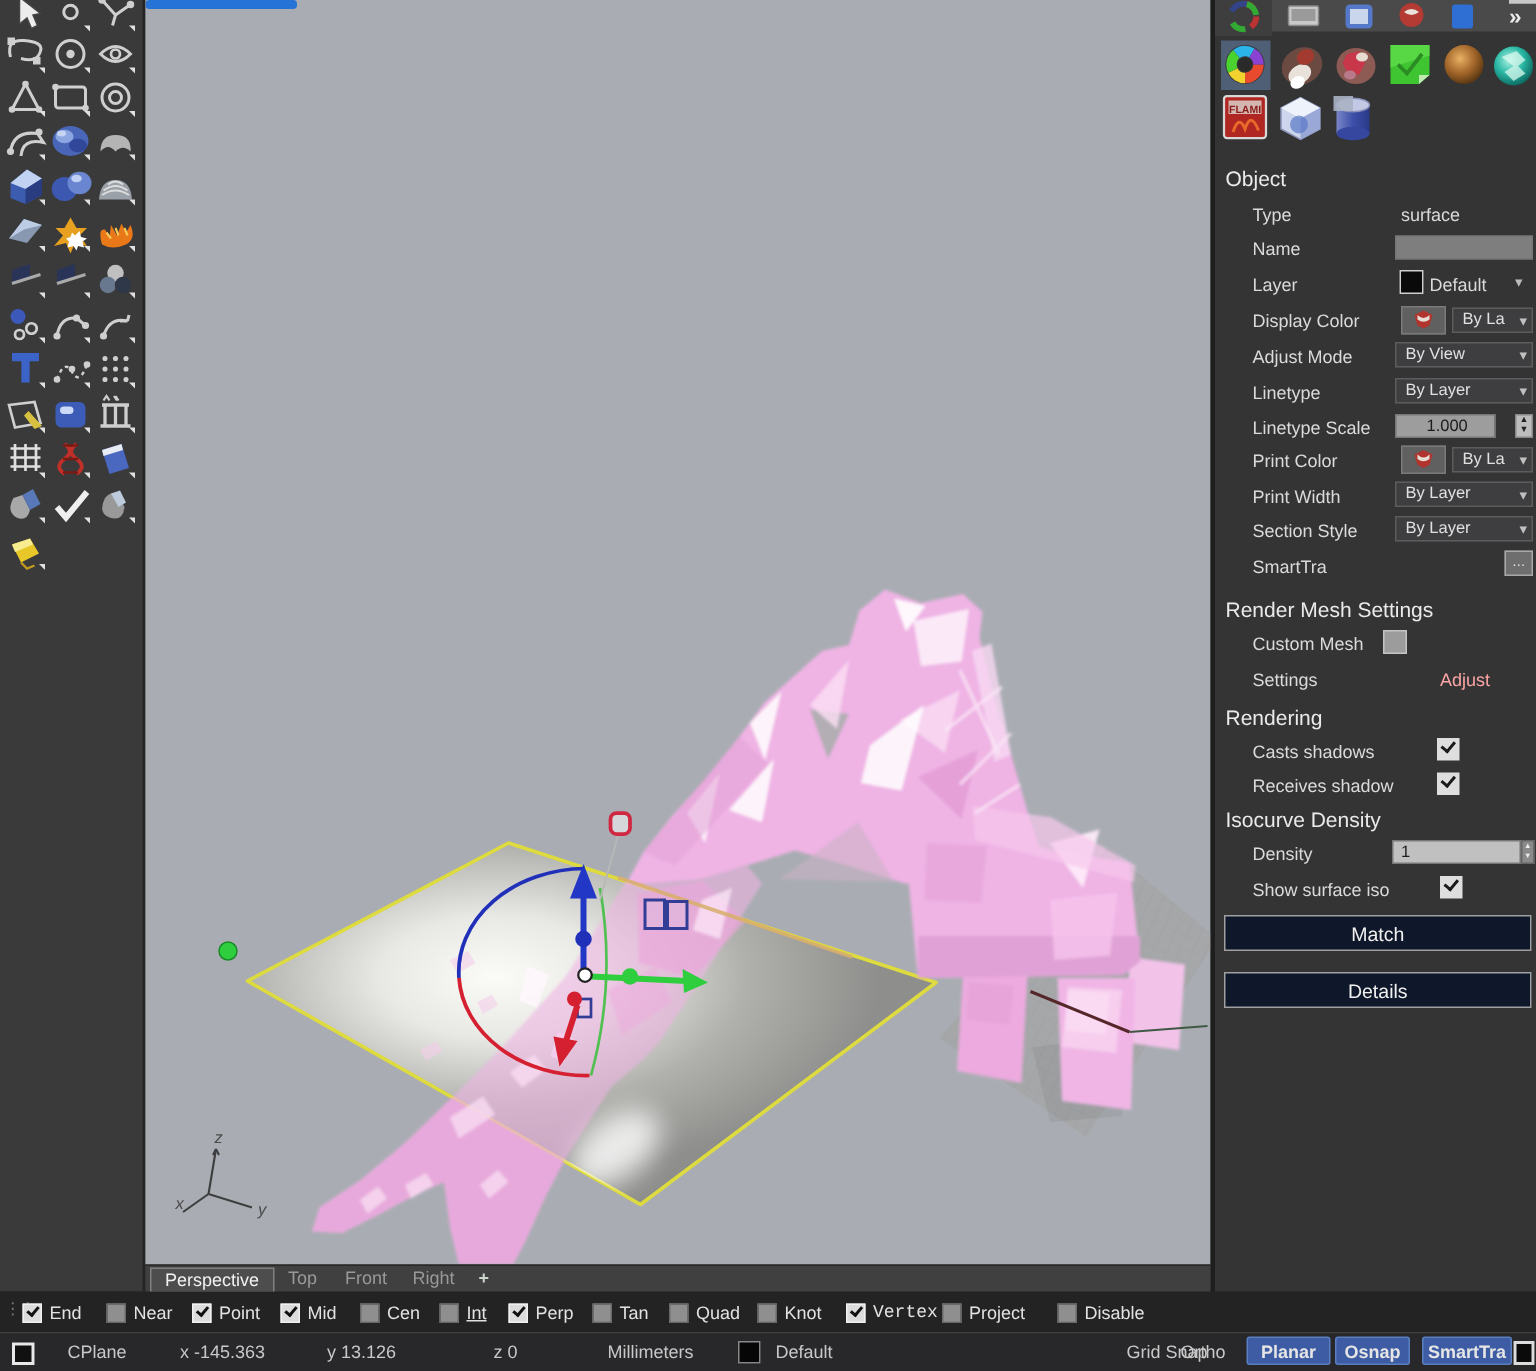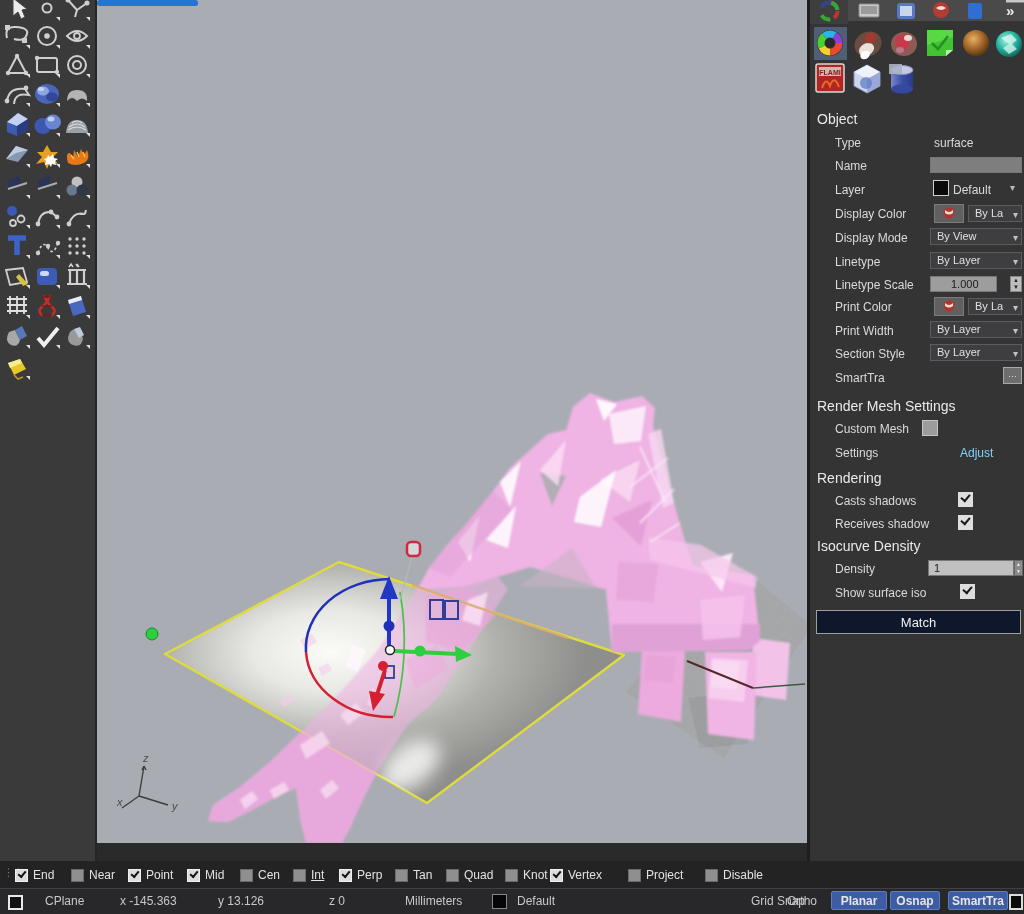--- a/index.html
+++ b/index.html
@@ -456,21 +456,21 @@
       <div style="position:absolute;left:123px;top:180px;width:14px;height:14px;background:#0a0a0a;border:1px solid #cfcfcf;"></div>
       <div class="val" style="left:143px;top:183px;">Default</div>
       <div class="val" style="left:200px;top:182px;font-size:10px;color:#bbb;">▾</div>
     <div class="lbl" style="top:207px;">Display Color</div>
       <div style="position:absolute;left:124px;top:204px;width:30px;height:19px;background:#606060;border:1px solid #7a7a7a;box-sizing:border-box;"></div>
       <svg width="14" height="14" style="position:absolute;left:132px;top:206px;">
         <path d="M7,1 L13,4 11,11 7,13 3,11 1,4 Z" fill="#b0352e"></path>
         <path d="M3,4 Q7,8 11,4 L11,7 Q7,10 3,7 Z" fill="#e8ddd2"></path>
       </svg>
       <div class="dd" style="left:158px;top:205px;width:54px;">By La<span class="ar">▾</span></div>
-    <div class="lbl" style="top:231px;">Display Mode</div>
+    <div class="lbl" style="top:231px;">Adjust Mode</div>
       <div class="dd" style="left:120px;top:228px;width:92px;">By View<span class="ar">▾</span></div>
     <div class="lbl" style="top:255px;">Linetype</div>
       <div class="dd" style="left:120px;top:252px;width:92px;">By Layer<span class="ar">▾</span></div>
     <div class="lbl" style="top:278px;">Linetype Scale</div>
       <div class="inp" style="left:120px;top:276px;width:67px;padding-left:20px;">1.000</div>
       <div style="position:absolute;left:200px;top:276px;width:12px;height:16px;background:#bdbdbd;border:1px solid #888;box-sizing:border-box;font-size:6px;line-height:7px;text-align:center;color:#222;">▲<br>▼</div>
     <div class="lbl" style="top:300px;">Print Color</div>
       <div style="position:absolute;left:124px;top:297px;width:30px;height:19px;background:#606060;border:1px solid #7a7a7a;box-sizing:border-box;"></div>
       <svg width="14" height="14" style="position:absolute;left:132px;top:299px;">
         <path d="M7,1 L13,4 11,11 7,13 3,11 1,4 Z" fill="#b0352e"></path>
@@ -480,47 +480,55 @@
     <div class="lbl" style="top:324px;">Print Width</div>
       <div class="dd" style="left:120px;top:321px;width:92px;">By Layer<span class="ar">▾</span></div>
     <div class="lbl" style="top:347px;">Section Style</div>
       <div class="dd" style="left:120px;top:344px;width:92px;">By Layer<span class="ar">▾</span></div>
     <div class="lbl" style="top:371px;">SmartTra</div>
       <div style="position:absolute;left:193px;top:367px;width:19px;height:17px;background:#6e6e6e;border:1px solid #a8a8a8;box-sizing:border-box;color:#e8e8e8;font-size:9px;text-align:center;line-height:13px;">…</div>
     <div class="hdr" style="top:398px;">Render Mesh Settings</div>
     <div class="lbl" style="top:422px;">Custom Mesh</div>
       <div style="position:absolute;left:112px;top:420px;width:16px;height:16px;background:#9c9c9c;border:1px solid #c4c4c4;box-sizing:border-box;"></div>
     <div class="lbl" style="top:446px;">Settings</div>
-      <div class="val" style="left:150px;top:446px;color:#7dd3fc;">Adjust</div>
+      <div class="val" style="left:150px;top:446px;color:#fca5a5;">Adjust</div>
     <div class="hdr" style="top:470px;">Rendering</div>
     <div class="lbl" style="top:494px;">Casts shadows</div>
       <div class="pcb" style="left:148px;top:492px;"></div>
     <div class="lbl" style="top:517px;">Receives shadow</div>
       <div class="pcb" style="left:148px;top:515px;"></div>
     <div class="hdr" style="top:538px;">Isocurve Density</div>
     <div class="lbl" style="top:562px;">Density</div>
       <div class="inp" style="left:118px;top:560px;width:86px;background:#c0c0c0;">1</div>
       <div style="position:absolute;left:204px;top:560px;width:9px;height:16px;background:#8a8a8a;border:1px solid #666;box-sizing:border-box;font-size:5px;line-height:7px;text-align:center;color:#eee;">▲<br>▼</div>
     <div class="lbl" style="top:586px;">Show surface iso</div>
       <div class="pcb" style="left:150px;top:584px;"></div>
     <div class="pbtn" style="top:610px;">Match</div>
+    <div class="pbtn" style="top:648px;">Details</div>
+  </div>
+  <div id="vtabs">
+    <div class="vtab act" style="left:3px;">Perspective</div>
+    <div class="vtab" style="left:95px;">Top</div>
+    <div class="vtab" style="left:133px;">Front</div>
+    <div class="vtab" style="left:178px;">Right</div>
+    <div class="vtab" style="left:222px;color:#cdd6cd;font-weight:bold;">+</div>
   </div>
   <div id="osnap">
     <div style="position:absolute;left:3px;top:5px;color:#777;font-size:11px;letter-spacing:-1px;">⋮⋮</div>
     <div class="os" style="left:15px;"><span class="cb on"></span>End</div>
     <div class="os" style="left:71px;"><span class="cb"></span>Near</div>
     <div class="os" style="left:128px;"><span class="cb on"></span>Point</div>
     <div class="os" style="left:187px;"><span class="cb on"></span>Mid</div>
     <div class="os" style="left:240px;"><span class="cb"></span>Cen</div>
     <div class="os" style="left:293px;text-decoration:underline;"><span class="cb"></span>Int</div>
     <div class="os" style="left:339px;"><span class="cb on"></span>Perp</div>
     <div class="os" style="left:395px;"><span class="cb"></span>Tan</div>
     <div class="os" style="left:446px;"><span class="cb"></span>Quad</div>
     <div class="os" style="left:505px;"><span class="cb"></span>Knot</div>
-    <div class="os" style="left:550px;"><span class="cb on"></span>Vertex</div>
+    <div class="os" style="left:564px;font-family:Liberation Mono, monospace;"><span class="cb on"></span>Vertex</div>
     <div class="os" style="left:628px;"><span class="cb"></span>Project</div>
     <div class="os" style="left:705px;"><span class="cb"></span>Disable</div>
   </div>
   <div id="status">
     <div style="position:absolute;left:8px;top:6px;width:11px;height:11px;background:#111;border:2px solid #e8e8e8;"></div>
     <div class="st" style="left:45px;">CPlane</div>
     <div class="st" style="left:120px;">x -145.363</div>
     <div class="st" style="left:218px;">y 13.126</div>
     <div class="st" style="left:329px;">z 0</div>
     <div class="st" style="left:405px;">Millimeters</div>

